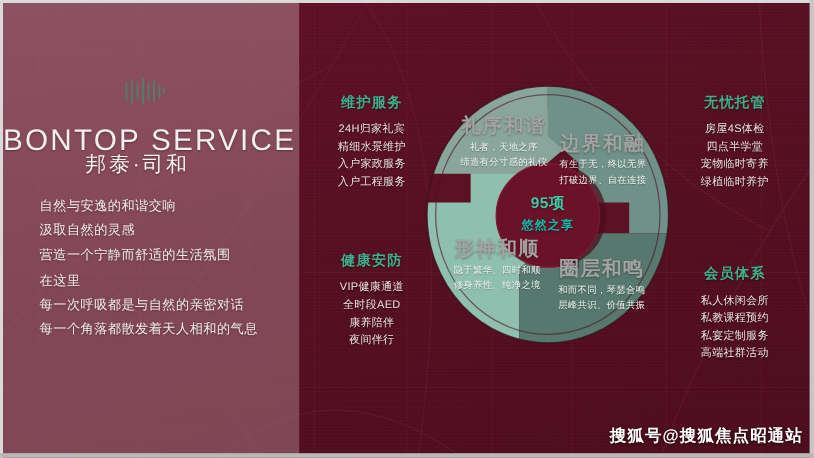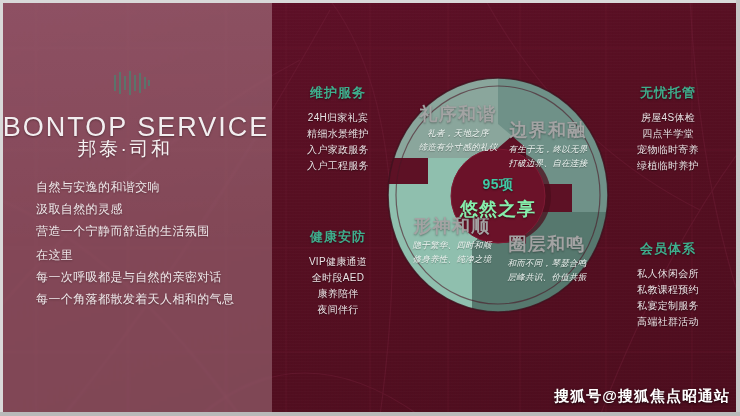--- a/index.html
+++ b/index.html
@@ -158,21 +158,20 @@
     text-shadow: 0 1px 2px rgba(0,0,0,0.35);
     white-space: nowrap;
   }
   .quad-sub {
     font-size: 8.5px;
     color: #eef4f1;
     line-height: 14px;
     letter-spacing: 0.3px;
     white-space: nowrap;
     text-shadow: 0 1px 1px rgba(0,0,0,0.3);
-    font-style: italic;
   }
 
   .q-tl { left: 14px;  top: 30px;  width: 136px; }
   .q-tr { left: 102px; top: 46px;  width: 140px; }
   .q-bl { left: 6px;   top: 142px; width: 140px; }
   .q-br { left: 100px; top: 160px; width: 142px; }
 
   .center-text {
     position: absolute;
     left: 82px;
@@ -182,22 +181,22 @@
     pointer-events: none;
   }
   .center-line1 {
     color: #3fc9a4;
     font-size: 14px;
     font-weight: bold;
     letter-spacing: 0.5px;
     text-shadow: 0 1px 2px rgba(0,0,0,0.5);
   }
   .center-line2 {
-    color: #86efac;
-    font-size: 18px;
+    color: #14b8a6;
+    font-size: 11px;
     font-weight: bold;
     letter-spacing: 1px;
     margin-top: 3px;
     text-shadow: 0 1px 2px rgba(0,0,0,0.5);
   }
 
   
   .watermark {
     position: absolute;
     right: 10px;

